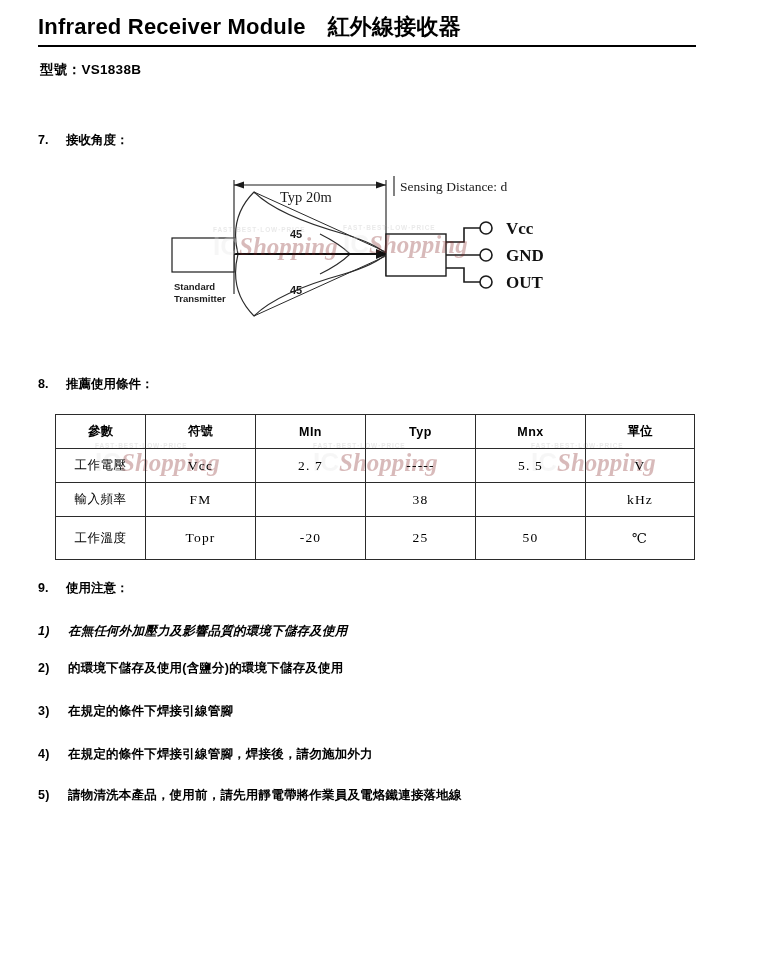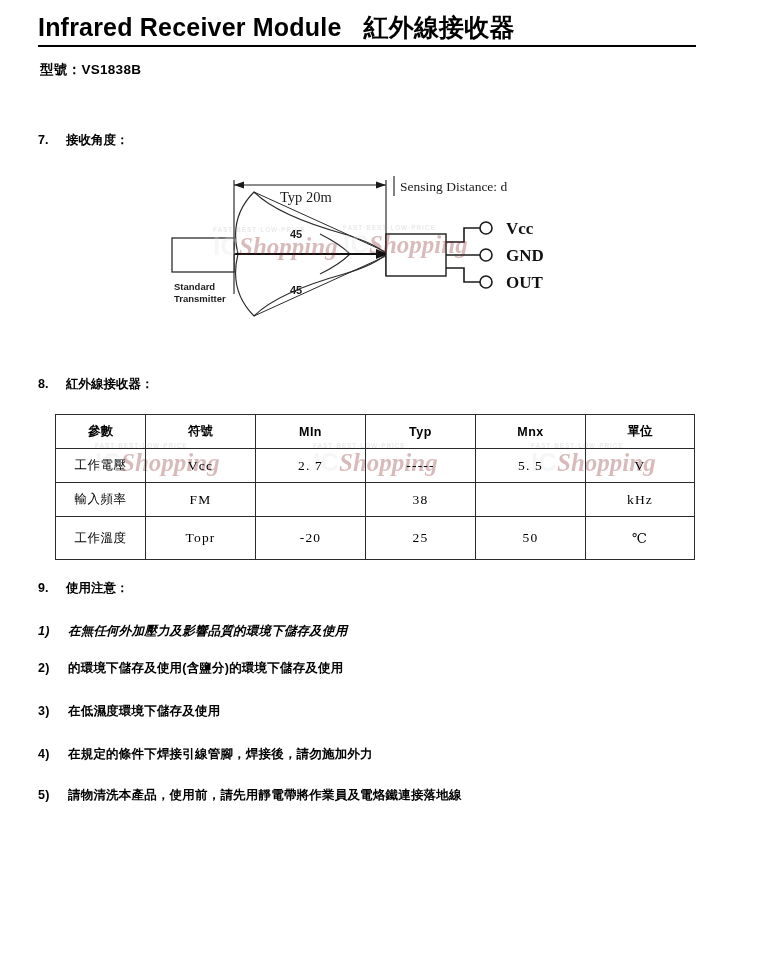--- a/index.html
+++ b/index.html
@@ -24,21 +24,21 @@
   }
 
   
   .title-row {
     position: absolute;
     left: 38px;
     top: 14px;
     width: 658px;
   }
   .title-text {
-    font-size: 25px;
+    font-size: 22px;
     font-weight: 600;
     letter-spacing: 0.2px;
     white-space: nowrap;
     line-height: 26px;
   }
   .title-cn {
     margin-left: 22px;
   }
   .title-rule {
     position: absolute;
@@ -264,21 +264,21 @@
     </div>
     <div class="wm" style="left:175px; top:58px;">
       <div class="wm-tag">FAST·BEST·LOW·PRICE</div>
       <div style="margin-top:-2px; white-space:nowrap;">
         <span class="wm-mark">IC</span><span class="wm-logo">Shopping</span>
       </div>
     </div>
   </div>
 
   <div class="section sec8">
-    <span class="num">8.</span><span>紅外線接收器：</span>
+    <span class="num">8.</span><span>推薦使用條件：</span>
   </div>
 
   <div class="spec-table-wrap">
 
     <div class="table-wm-layer">
       <div class="wm" style="left:40px; top:28px;">
         <div class="wm-tag">FAST·BEST·LOW·PRICE</div>
         <div style="margin-top:-2px; white-space:nowrap;">
           <span class="wm-mark">IC</span><span class="wm-logo">Shopping</span>
         </div>
@@ -349,21 +349,21 @@
     <span class="num">9.</span><span>使用注意：</span>
   </div>
 
   <div class="note" style="left:38px; top:623px;font-style:italic;">
     <span class="idx">1)</span><span>在無任何外加壓力及影響品質的環境下儲存及使用</span>
   </div>
   <div class="note" style="left:38px; top:660px;">
     <span class="idx">2)</span><span>的環境下儲存及使用(含鹽分)的環境下儲存及使用</span>
   </div>
   <div class="note" style="left:38px; top:703px;">
-    <span class="idx">3)</span><span>在低濕度環境下儲存及使用</span>
+    <span class="idx">3)</span><span>在規定的條件下焊接引線管腳</span>
   </div>
   <div class="note" style="left:38px; top:746px;">
     <span class="idx">4)</span><span>在規定的條件下焊接引線管腳，焊接後，請勿施加外力</span>
   </div>
   <div class="note" style="left:38px; top:787px;">
     <span class="idx">5)</span><span>請物清洗本產品，使用前，請先用靜電帶將作業員及電烙鐵連接落地線</span>
   </div>
 
 </div>
 

